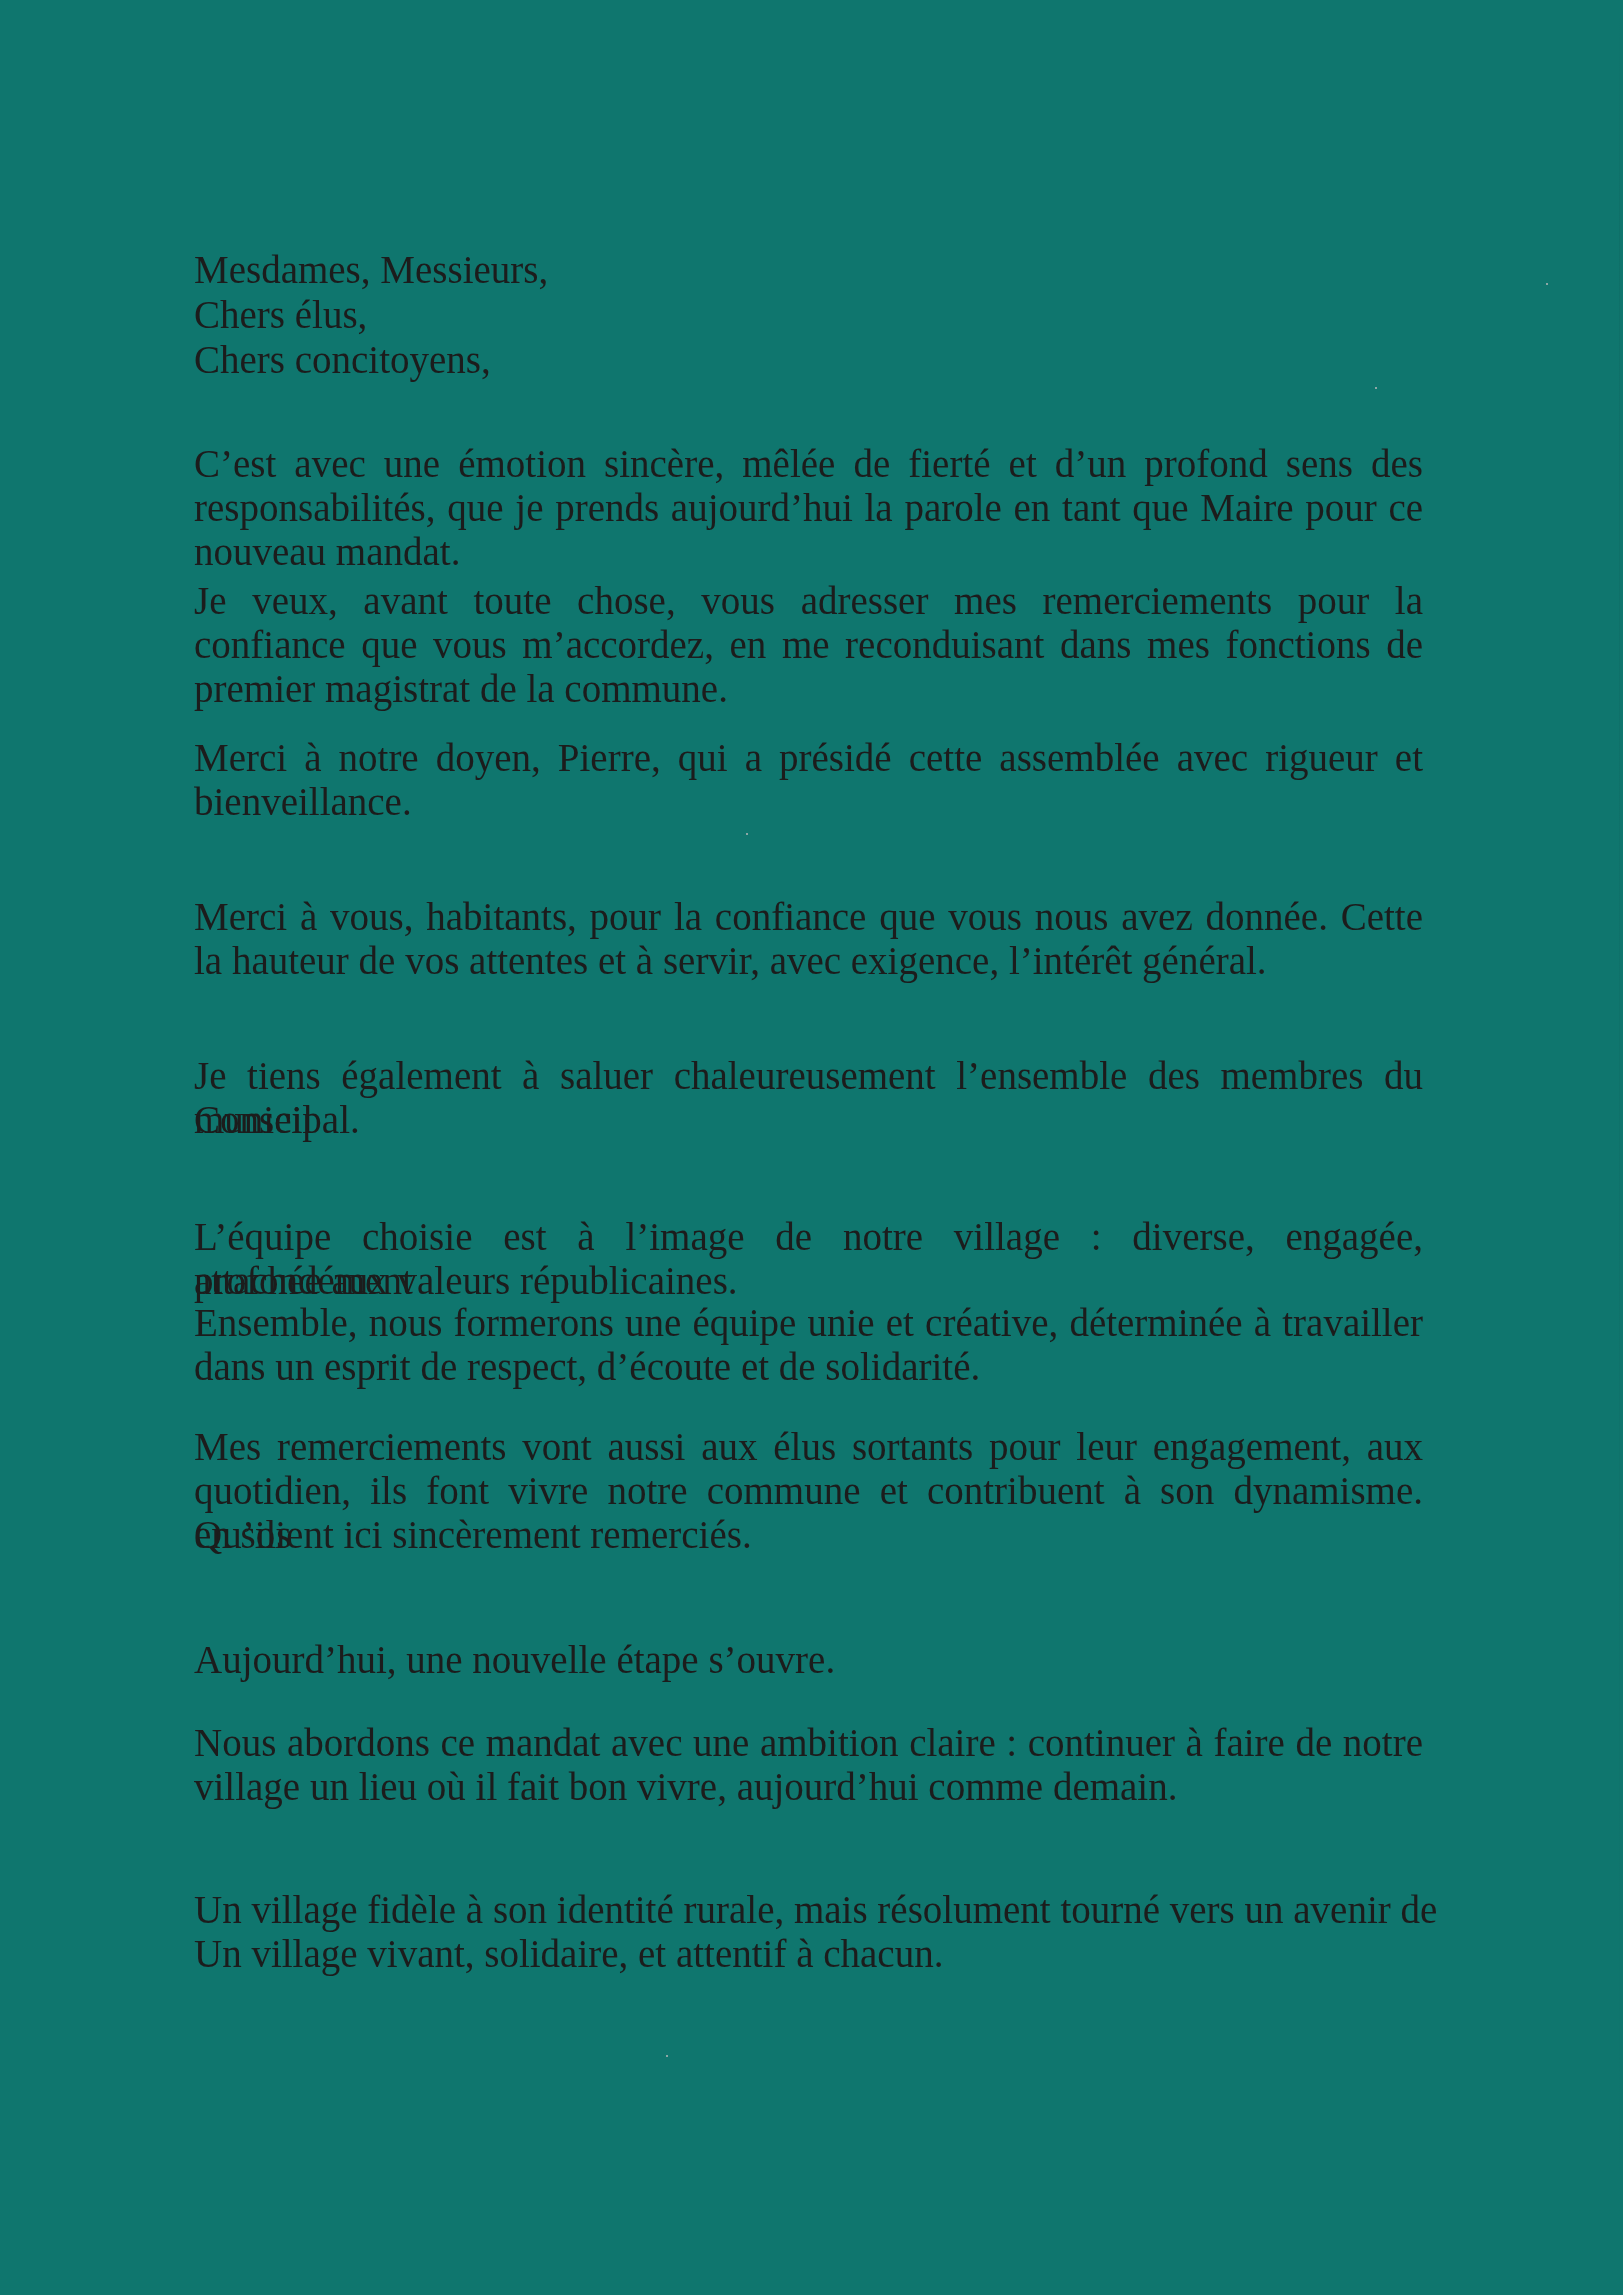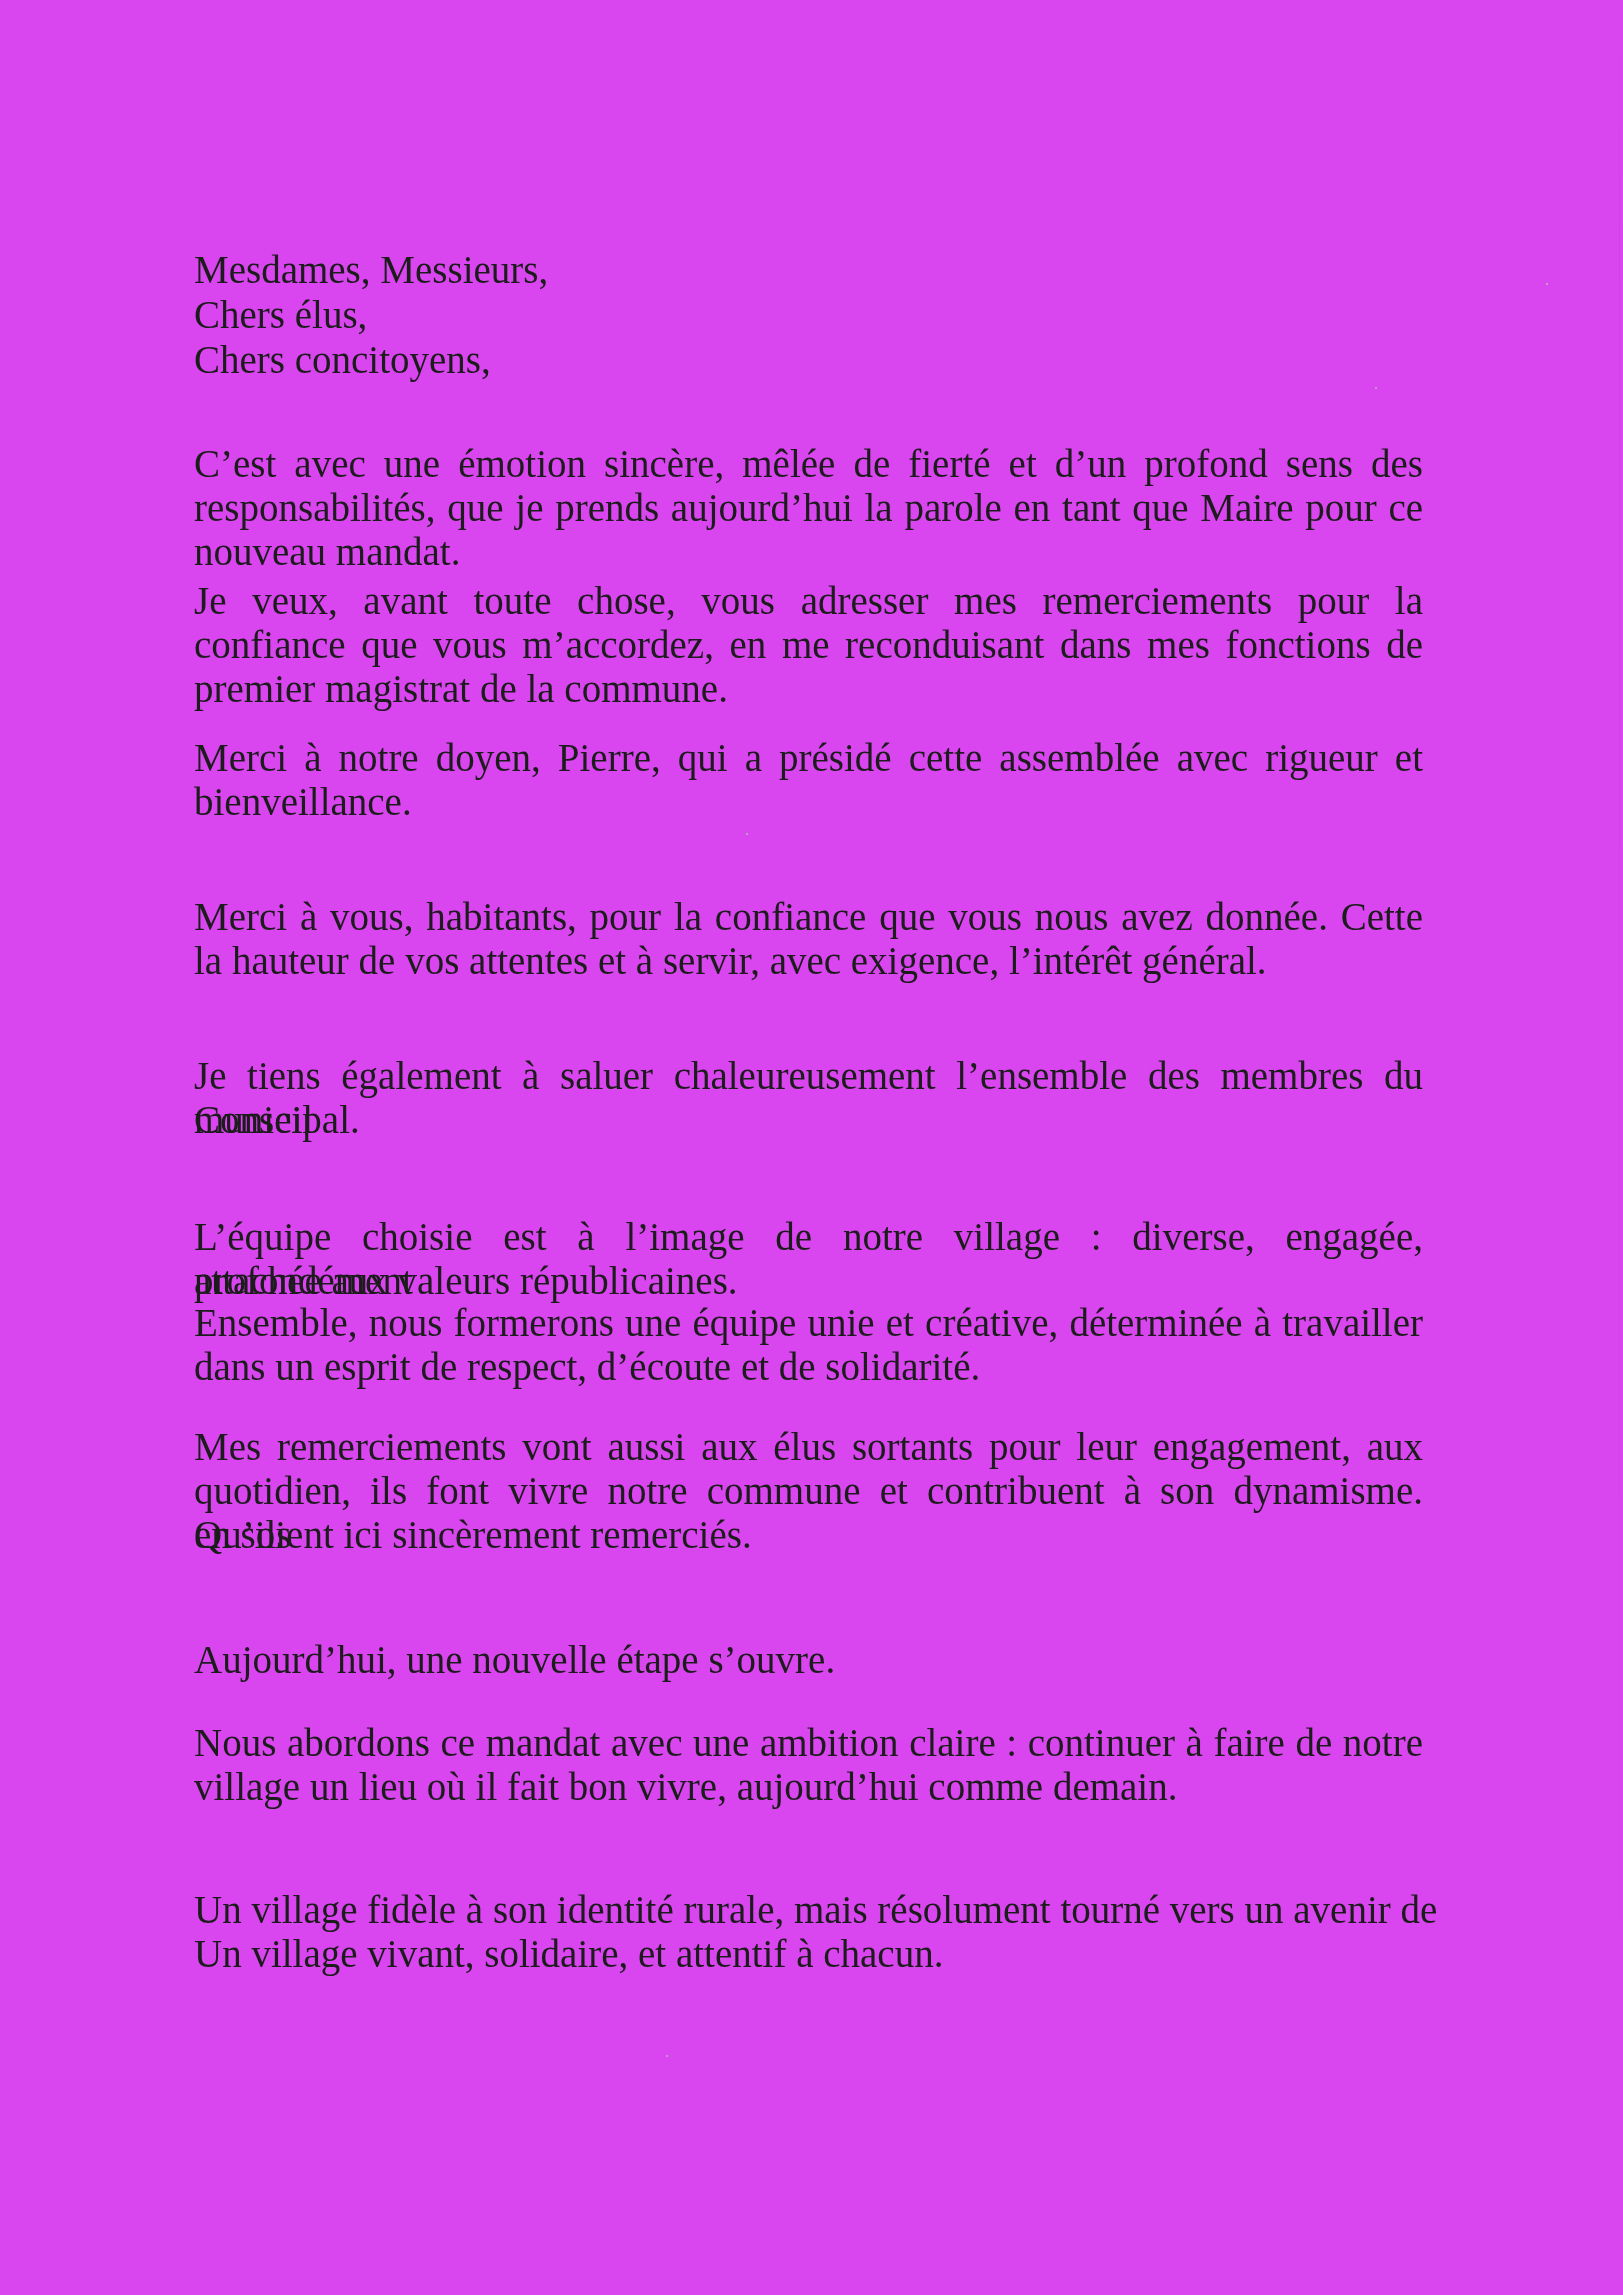--- a/index.html
+++ b/index.html
@@ -12,21 +12,21 @@
     height: 2295px;
     position: relative;
     overflow: hidden;
   }
   .page {
     position: absolute;
     left: 0;
     top: 0;
     width: 1623px;
     height: 2295px;
-    background: #d946ef;
+    background: #0f766e;
   }
   .edge-line {
     position: absolute;
     right: 2.6px;
     top: 0;
     width: 1.3px;
     height: 2295px;
     background: linear-gradient(to bottom, rgba(0,0,0,0) 0%, rgba(0,0,0,0.05) 10%, rgba(0,0,0,0.03) 60%, rgba(0,0,0,0) 100%);
   }
   .speck {

